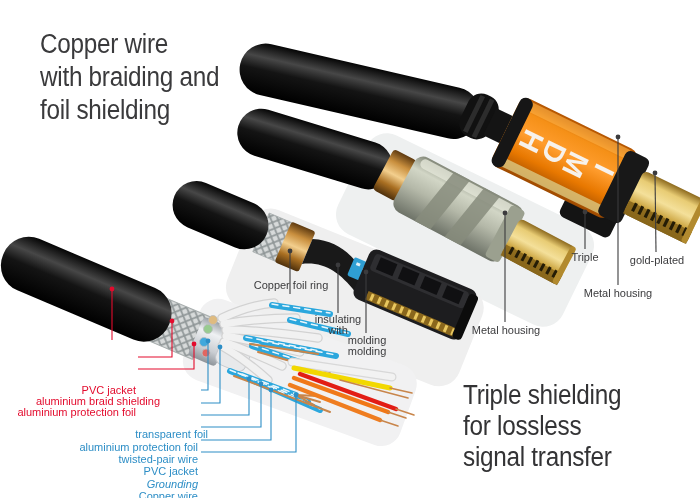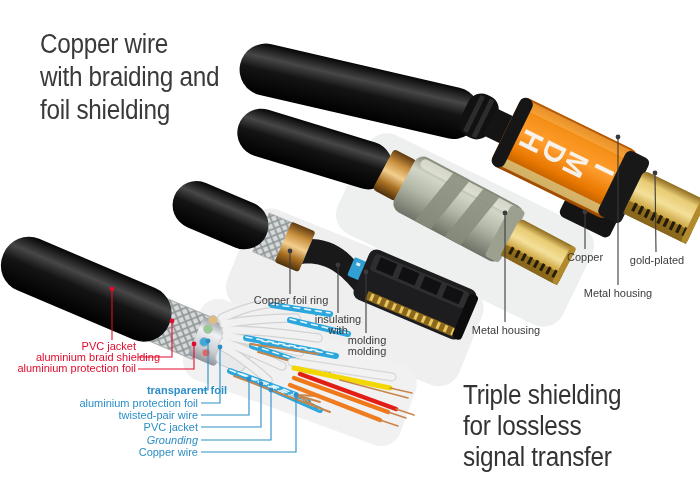--- a/index.html
+++ b/index.html
@@ -18,21 +18,21 @@
     font-size:27px;line-height:31px;color:#333335;
     transform:scaleX(.9);transform-origin:left top;letter-spacing:-.3px;
   }
   .lbl{
     position:absolute;font-size:11px;line-height:11px;white-space:nowrap;
   }
   .lbl.dark{color:#3b3b3d;}
   .lbl.red{color:#e30b2d;}
   .lbl.blue{color:#2d8ec6;}
   .lbl.center{transform:translateX(-50%);text-align:center;}
-  .lbl.rightal{text-align:left;}
+  .lbl.rightal{text-align:left;margin-top:44px;}
   .two-line span{display:block;}
 </style>
 </head>
 <body>
 
 <div class="stage">
 
 <svg class="scene" viewBox="0 0 700 498">
   <defs>
     <linearGradient id="gCable" x1="0" y1="0" x2="0" y2="1">
@@ -327,38 +327,38 @@
   <div>with braiding and</div>
   <div>foil shielding</div>
 </div>
 
 <div class="footnote">
   <div>Triple shielding</div>
   <div>for lossless</div>
   <div>signal transfer</div>
 </div>
 
-<div class="lbl dark center" style="left:291px;top:295px;">Copper foil ring</div>
+<div class="lbl dark center" style="left:291px;top:280px;">Copper foil ring</div>
 <div class="lbl dark center two-line" style="left:338px;top:314px;">
   <span>insulating</span>
   <span>with</span>
 </div>
 <div class="lbl dark center two-line" style="left:367px;top:335px;">
   <span>molding</span>
   <span>molding</span>
 </div>
 <div class="lbl dark center" style="left:506px;top:325px;">Metal housing</div>
 <div class="lbl dark center" style="left:618px;top:288px;">Metal housing</div>
-<div class="lbl dark center" style="left:585px;top:252px;">Copper</div>
+<div class="lbl dark center" style="left:585px;top:252px;">Triple</div>
 <div class="lbl dark center" style="left:657px;top:255px;">gold-plated</div>
 
 <div class="lbl red rightal" style="right:564px;top:341px;">PVC jacket</div>
 <div class="lbl red rightal" style="right:540px;top:352px;">aluminium braid shielding</div>
 <div class="lbl red rightal" style="right:564px;top:363px;">aluminium protection foil</div>
 
-<div class="lbl blue rightal" style="right:473px;top:385px;font-weight:bold;">transparent foil</div>
+<div class="lbl blue rightal" style="right:492px;top:385px;">transparent foil</div>
 <div class="lbl blue rightal" style="right:502px;top:398px;">aluminium protection foil</div>
 <div class="lbl blue rightal" style="right:502px;top:410px;">twisted-pair wire</div>
 <div class="lbl blue rightal" style="right:502px;top:422px;">PVC jacket</div>
 <div class="lbl blue rightal" style="right:502px;top:435px;font-style:italic;">Grounding</div>
 <div class="lbl blue rightal" style="right:502px;top:447px;">Copper wire</div>
 
 </div>
 
 </body></html>

